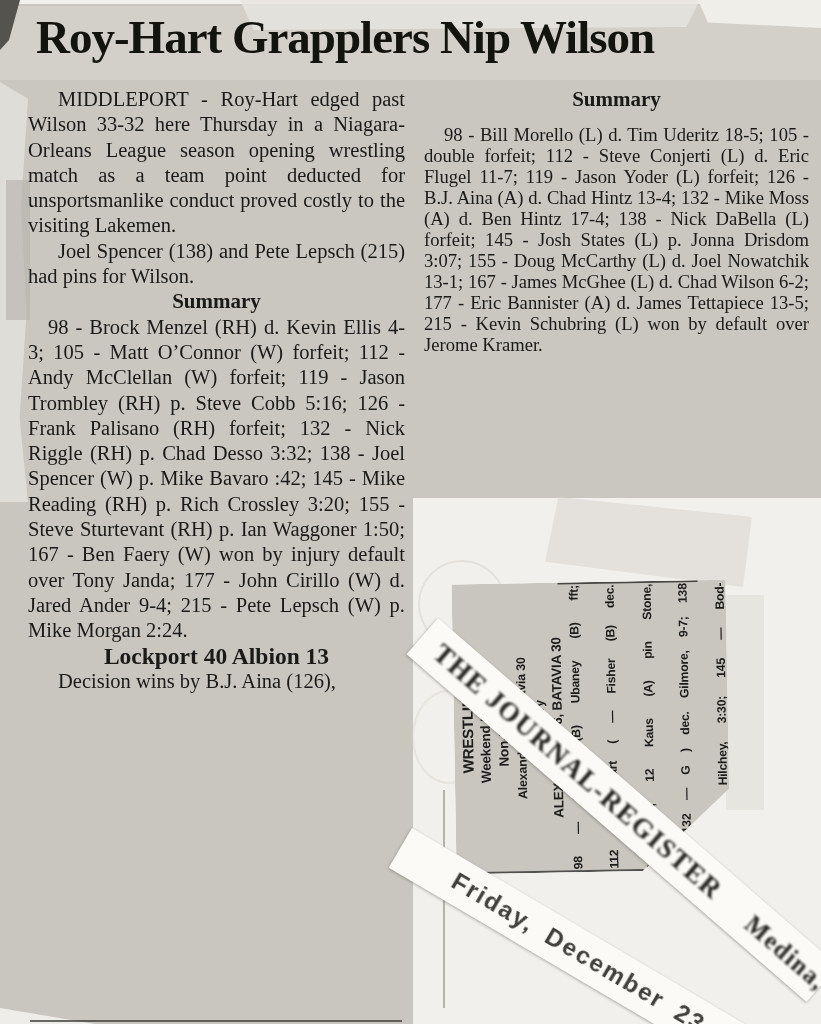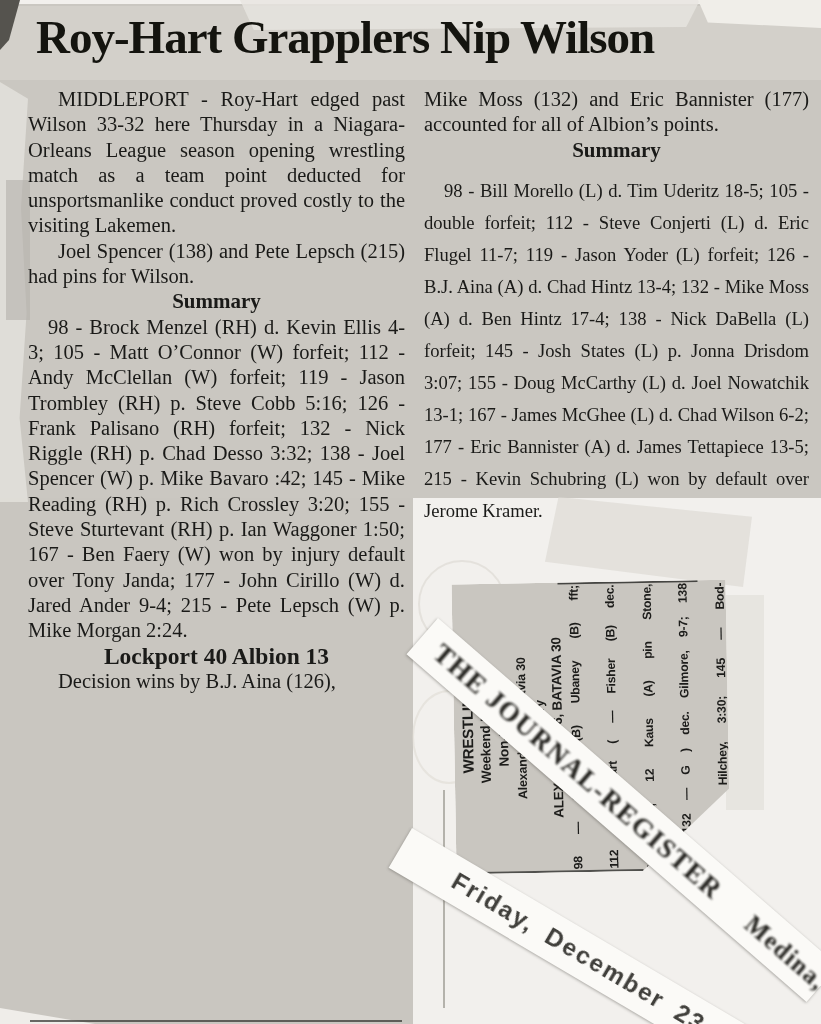--- a/index.html
+++ b/index.html
@@ -33,21 +33,21 @@
             font-size:47px;font-weight:bold;letter-spacing:-1px;white-space:nowrap;color:#14140f;}
   
   .col{position:absolute;top:87px;font-size:20.5px;line-height:25.3px;text-align:justify;}
   .col-left{left:28px;width:377px;}
   .col-right{left:424px;width:385px;}
   .col p{margin:0;text-indent:30px;}
   .col p.noindent{text-indent:0;}
   .col h3{margin:0;text-align:center;font-size:21px;line-height:25.3px;font-weight:bold;}
   .col h3.big{font-size:23.5px;}
   .col .sum{text-indent:20px;}
-  .col-right .sum{font-size:18.6px;line-height:32px;margin-top:12px;}
+  .col-right .sum{font-size:18.6px;line-height:21px;margin-top:12px;}
   
   .inset{position:absolute;left:446px;top:590px;width:290px;height:274px;background:#c9c6c0;
          transform:rotate(-91deg);
          clip-path:polygon(0 0,100% 0,100% 100%,28% 100%,0 68%);
          font-family:"Liberation Sans", sans-serif;font-weight:bold;color:#1c1c1a;
          padding:0;box-sizing:border-box;}
   .inset .edgeR{position:absolute;right:0;top:106px;width:2px;height:140px;background:#2e2e2c;opacity:.85;}
   .inset .edgeL{position:absolute;left:0;top:7px;width:2px;height:180px;background:#32322f;opacity:.8;}
   .inset .ih{text-align:center;line-height:18px;letter-spacing:-0.2px;}
   .ih.s1{font-size:15px;padding-top:5px;}
@@ -98,21 +98,20 @@
   <div class="col col-left">
     <p>MIDDLEPORT - Roy-Hart edged past Wilson 33-32 here Thursday in a Niagara-Orleans League season opening wrestling match as a team point deducted for unsportsmanlike conduct proved costly to the visiting Lakemen.</p>
     <p>Joel Spencer (138) and Pete Lepsch (215) had pins for Wilson.</p>
     <h3>Summary</h3>
     <p class="sum">98 - Brock Menzel (RH) d. Kevin Ellis 4-3; 105 - Matt O’Connor (W) forfeit; 112 - Andy McClellan (W) forfeit; 119 - Jason Trombley (RH) p. Steve Cobb 5:16; 126 - Frank Palisano (RH) forfeit; 132 - Nick Riggle (RH) p. Chad Desso 3:32; 138 - Joel Spencer (W) p. Mike Bavaro :42; 145 - Mike Reading (RH) p. Rich Crossley 3:20; 155 - Steve Sturtevant (RH) p. Ian Waggoner 1:50; 167 - Ben Faery (W) won by injury default over Tony Janda; 177 - John Cirillo (W) d. Jared Ander 9-4; 215 - Pete Lepsch (W) p. Mike Morgan 2:24.</p>
     <h3 class="big">Lockport 40 Albion 13</h3>
     <p>Decision wins by B.J. Aina (126),</p>
   </div>
 
   <div class="col col-right">
-    <p class="noindent">Mike Moss (132) and Eric Bannister (177) accounted for all of Albion’s points.</p>
     <h3>Summary</h3>
     <p class="sum">98 - Bill Morello (L) d. Tim Uderitz 18-5; 105 - double forfeit; 112 - Steve Conjerti (L) d. Eric Flugel 11-7; 119 - Jason Yoder (L) forfeit; 126 - B.J. Aina (A) d. Chad Hintz 13-4; 132 - Mike Moss (A) d. Ben Hintz 17-4; 138 - Nick DaBella (L) forfeit; 145 - Josh States (L) p. Jonna Drisdom 3:07; 155 - Doug McCarthy (L) d. Joel Nowatchik 13-1; 167 - James McGhee (L) d. Chad Wilson 6-2; 177 - Eric Bannister (A) d. James Tettapiece 13-5; 215 - Kevin Schubring (L) won by default over Jerome Kramer.</p>
   </div>
 
   <div class="inset">
     <div class="edgeL"></div>
     <div class="edgeR"></div>
     <div class="ih s1">WRESTLING</div>
     <div class="ih s2">Weekend Results</div>
     <div class="ih s2">Non-League</div>

